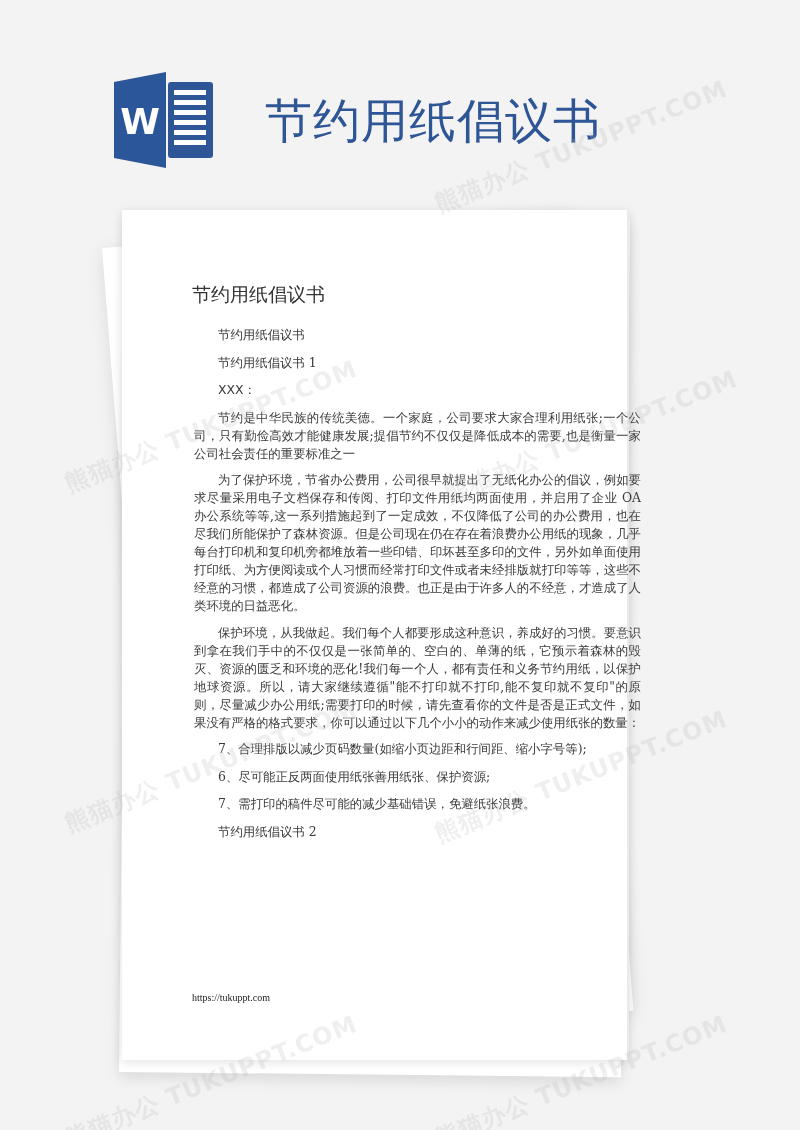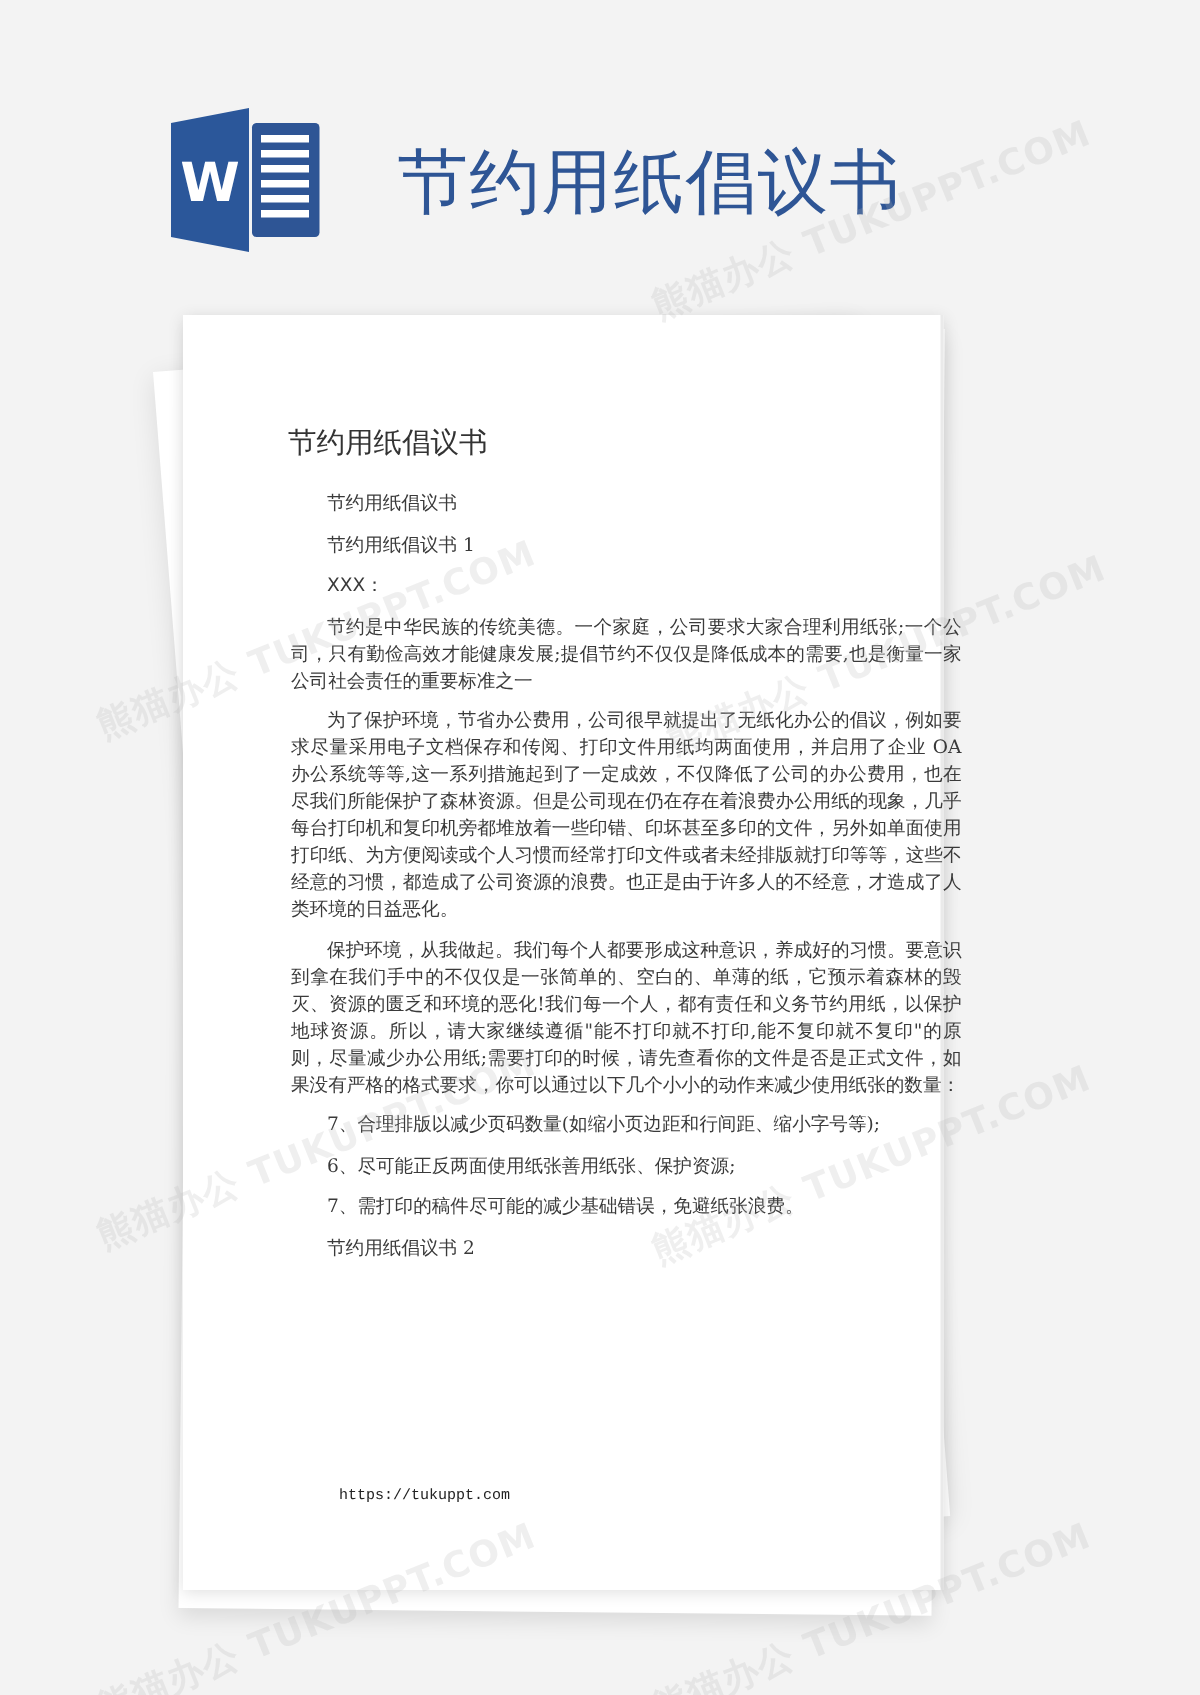--- a/index.html
+++ b/index.html
@@ -45,22 +45,22 @@
     .content {
       position:absolute; left:72px; top:116px; width:447px;
       font-size:12.4px; color:#3a3a3a; line-height:18px; text-align:justify;
     }
     .content p { margin:0 0 8.5px 0; }
     .content p.single { margin-bottom:9.5px; line-height:18px; }
     .indent { text-indent:24px; }
     .sans { font-family:"DejaVu Sans","Liberation Sans",sans-serif; }
     .url {
       position:absolute; left:70px; top:782px;
-      font-family:Liberation Mono, monospace;
-      font-size:10px; color:#222;margin-left:34px;
+      font-family:Liberation Serif, serif;
+      font-size:10px; color:#222;
     }
   </style>
 </head>
 <body>
 
 <div class="watermark" style="left:430px;top:190px;">熊猫办公 TUKUPPT.COM</div>
 <div class="watermark" style="left:60px;top:470px;">熊猫办公 TUKUPPT.COM</div>
 <div class="watermark" style="left:440px;top:480px;">熊猫办公 TUKUPPT.COM</div>
 <div class="watermark" style="left:60px;top:810px;">熊猫办公 TUKUPPT.COM</div>
 <div class="watermark" style="left:430px;top:820px;">熊猫办公 TUKUPPT.COM</div>

